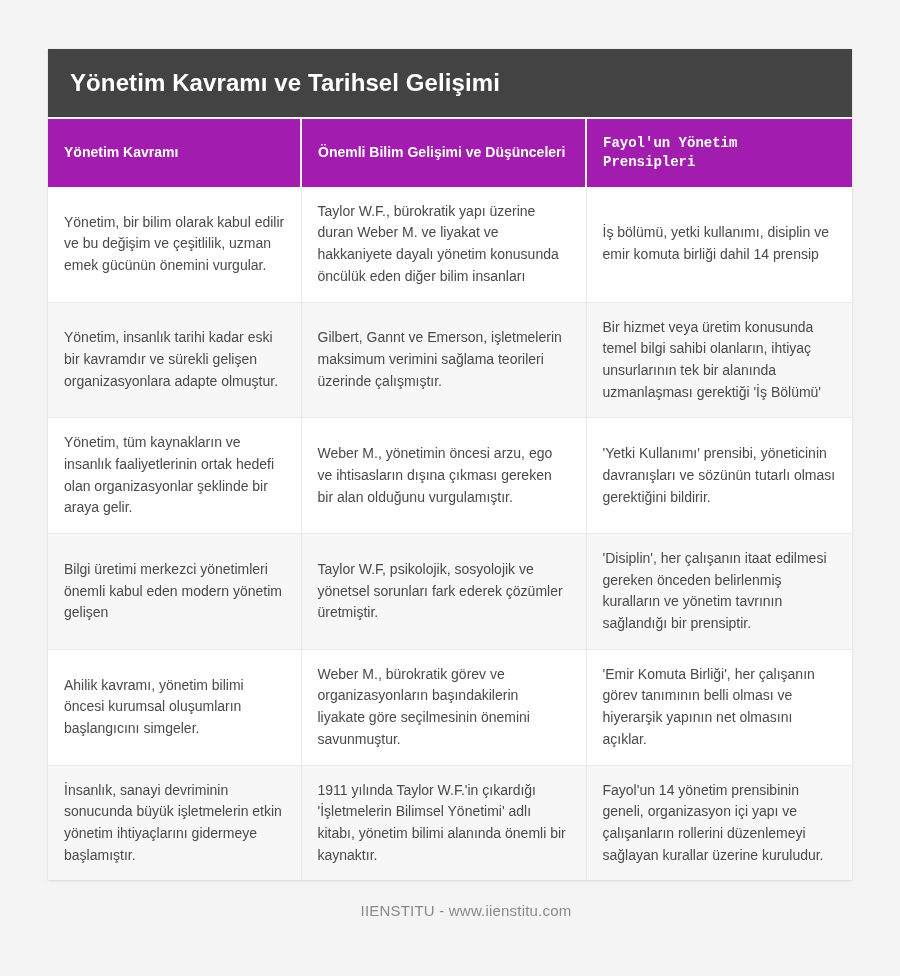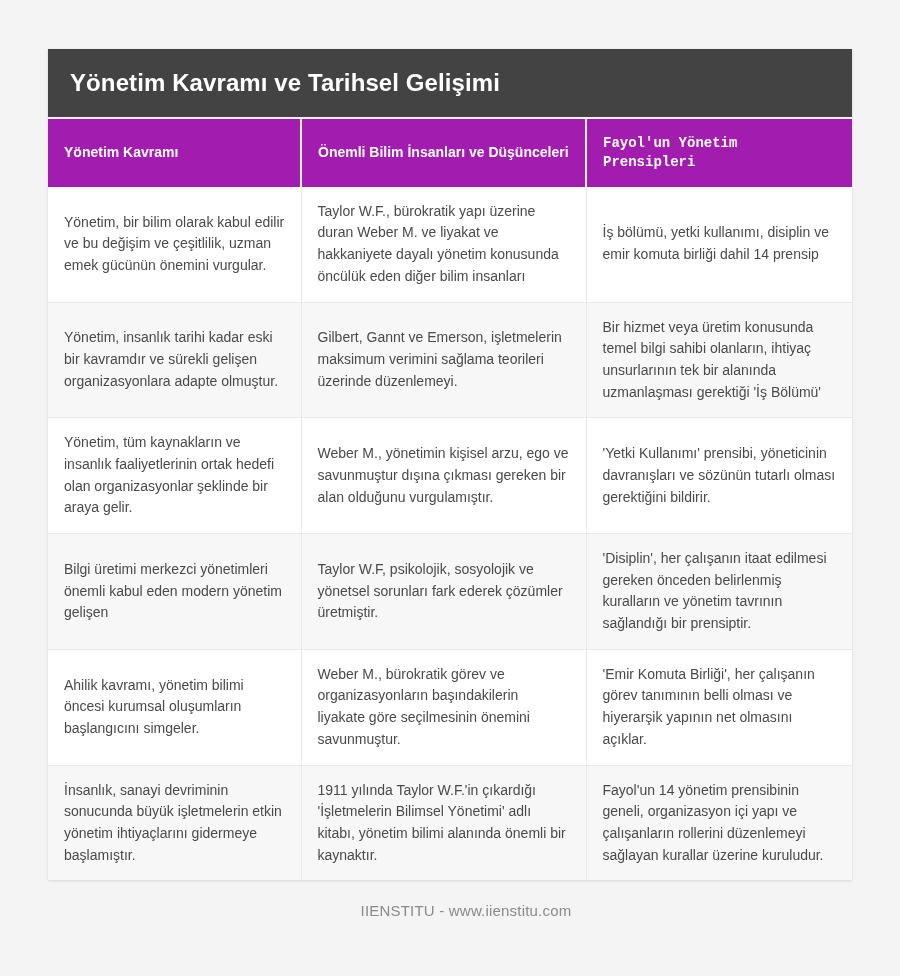--- a/index.html
+++ b/index.html
@@ -105,38 +105,38 @@
 
     <table class="data-table">
       <colgroup>
         <col class="c1">
         <col class="c2">
         <col class="c3">
       </colgroup>
       <thead>
         <tr>
           <th>Yönetim Kavramı</th>
-          <th>Önemli Bilim İnsanları ve Düşünceleri</th>
+          <th>Önemli Bilim Gelişimi ve Düşünceleri</th>
           <th>Fayol'un Yönetim Prensipleri</th>
         </tr>
       </thead>
       <tbody>
         <tr class="odd">
           <td>Yönetim, bir bilim olarak kabul edilir ve bu değişim ve çeşitlilik, uzman emek gücünün önemini vurgular.</td>
           <td>Taylor W.F., bürokratik yapı üzerine duran Weber M. ve liyakat ve hakkaniyete dayalı yönetim konusunda öncülük eden diğer bilim insanları</td>
           <td>İş bölümü, yetki kullanımı, disiplin ve emir komuta birliği dahil 14 prensip</td>
         </tr>
         <tr class="even">
           <td>Yönetim, insanlık tarihi kadar eski bir kavramdır ve sürekli gelişen organizasyonlara adapte olmuştur.</td>
-          <td>Gilbert, Gannt ve Emerson, işletmelerin maksimum verimini sağlama teorileri üzerinde düzenlemeyi.</td>
+          <td>Gilbert, Gannt ve Emerson, işletmelerin maksimum verimini sağlama teorileri üzerinde çalışmıştır.</td>
           <td>Bir hizmet veya üretim konusunda temel bilgi sahibi olanların, ihtiyaç unsurlarının tek bir alanında uzmanlaşması gerektiği 'İş Bölümü'</td>
         </tr>
         <tr class="odd">
           <td>Yönetim, tüm kaynakların ve insanlık faaliyetlerinin ortak hedefi olan organizasyonlar şeklinde bir araya gelir.</td>
-          <td>Weber M., yönetimin kişisel arzu, ego ve savunmuştur dışına çıkması gereken bir alan olduğunu vurgulamıştır.</td>
+          <td>Weber M., yönetimin öncesi arzu, ego ve ihtisasların dışına çıkması gereken bir alan olduğunu vurgulamıştır.</td>
           <td>'Yetki Kullanımı' prensibi, yöneticinin davranışları ve sözünün tutarlı olması gerektiğini bildirir.</td>
         </tr>
         <tr class="even">
           <td>Bilgi üretimi merkezci yönetimleri önemli kabul eden modern yönetim gelişen</td>
           <td>Taylor W.F, psikolojik, sosyolojik ve yönetsel sorunları fark ederek çözümler üretmiştir.</td>
           <td>'Disiplin', her çalışanın itaat edilmesi gereken önceden belirlenmiş kuralların ve yönetim tavrının sağlandığı bir prensiptir.</td>
         </tr>
         <tr class="odd">
           <td>Ahilik kavramı, yönetim bilimi öncesi kurumsal oluşumların başlangıcını simgeler.</td>
           <td>Weber M., bürokratik görev ve organizasyonların başındakilerin liyakate göre seçilmesinin önemini savunmuştur.</td>

